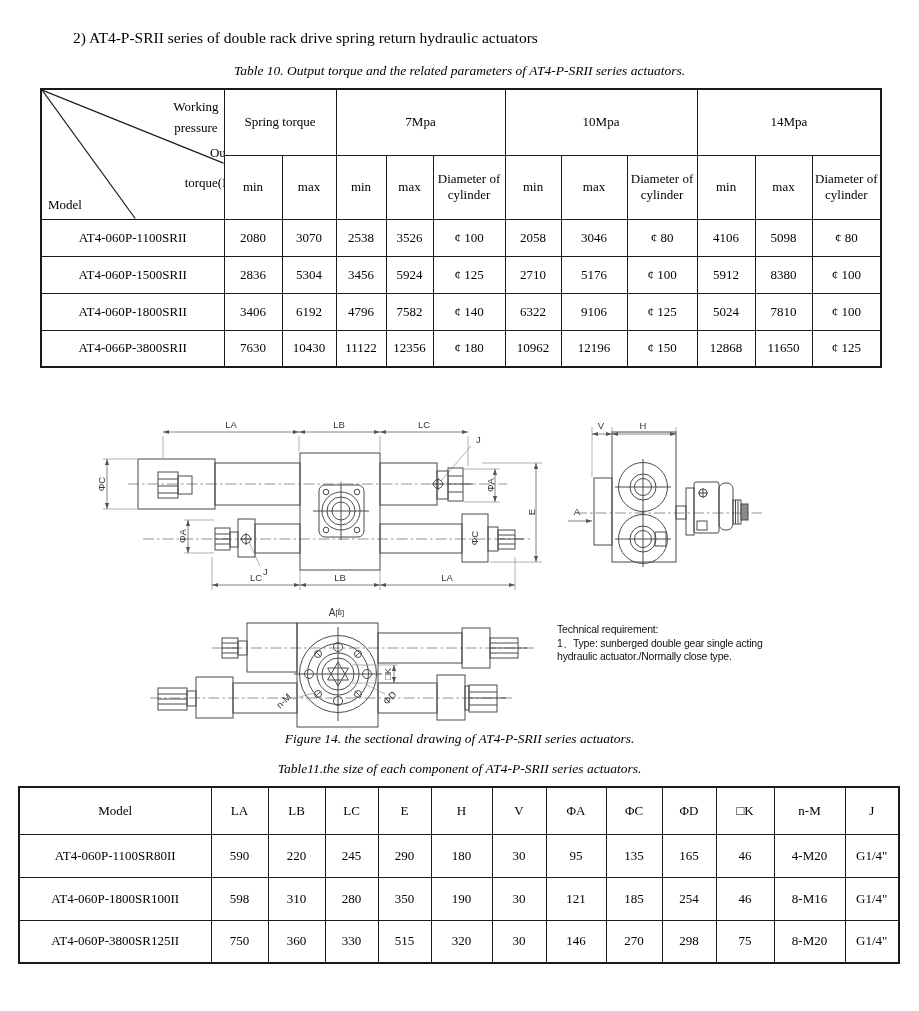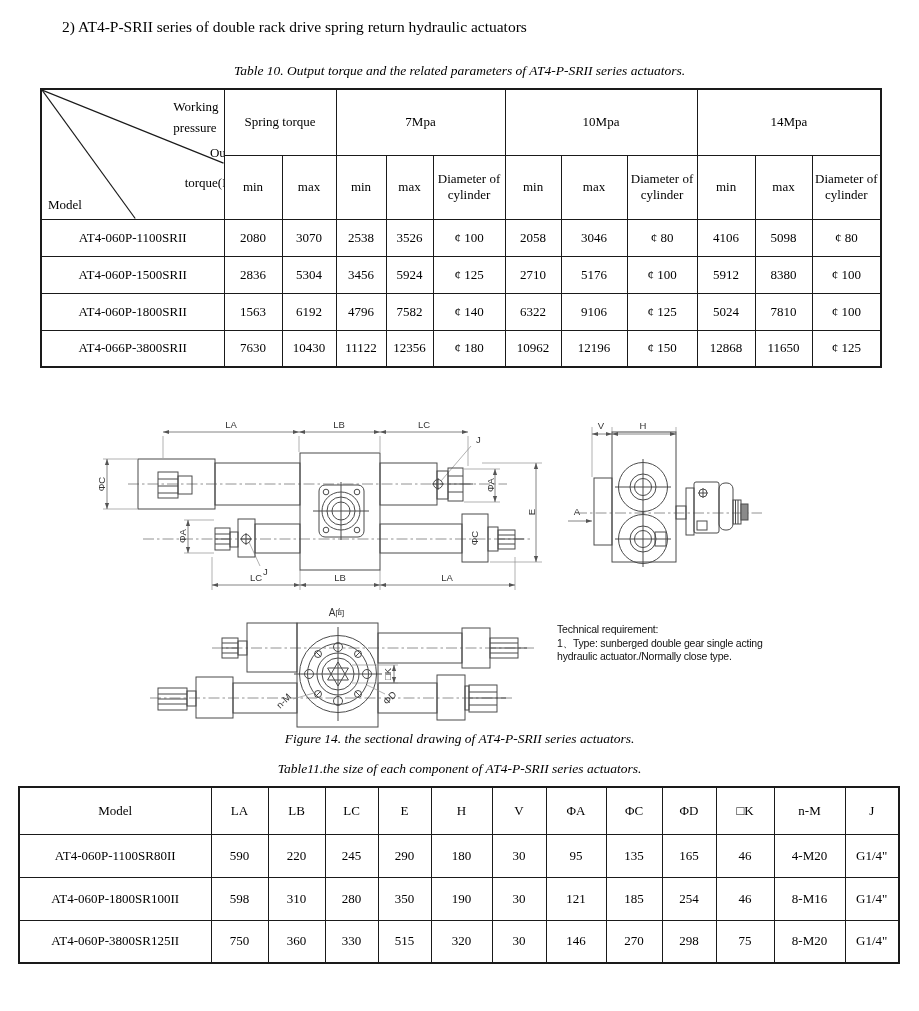--- a/index.html
+++ b/index.html
@@ -1,31 +1,31 @@
 <!DOCTYPE html>
 <html><head>
 <meta charset="utf-8">
 <style>
   html,body{margin:0;padding:0;background:#fff;}
   .page{position:relative;width:919px;height:1011px;background:#fff;overflow:hidden;
         font-family:"Liberation Serif","DejaVu Serif",serif;color:#000;}
-  .heading{position:absolute;left:57px;top:13px;font-size:15.5px;font-weight:normal;margin:5px;}
+  .heading{position:absolute;left:57px;top:13px;font-size:15.5px;font-weight:normal;margin:16px;}
   .cap{position:absolute;left:0;width:100%;text-align:center;font-style:italic;font-size:13.5px;}
   #t10cap{top:63px;}
   #figcap{top:731px;}
   #t11cap{top:761px;}
   table{border-collapse:collapse;position:absolute;table-layout:fixed;background:#fff;}
   td{border:1px solid #1a1a1a;text-align:center;vertical-align:middle;font-size:13px;padding:0 1px;overflow:hidden;}
   .t10{left:40px;top:88px;width:840px;border:2px solid #1a1a1a;}
   .t10 tr.h1{height:66px;} .t10 tr.h2{height:64px;margin-top:8px;} .t10 tr.d{height:37px;}
   .t11{left:18px;top:786px;width:880px;border:2px solid #1a1a1a;}
   .t11 tr.h{height:47px;} .t11 tr.d{height:43px;}
   td.corner{position:relative;padding:0;}
   .corner svg{position:absolute;left:0;top:0;width:100%;height:100%;}
-  .c-top{position:absolute;top:6px;right:5px;text-align:left;line-height:21px;}
+  .c-top{position:absolute;top:6px;right:5px;text-align:center;line-height:21px;}
   .c-mid{position:absolute;top:48px;left:92px;width:112px;text-align:right;line-height:30px;}
   .c-bot{position:absolute;bottom:6px;left:6px;}
   .draw{position:absolute;left:0;top:405px;}
   .ol{fill:none;stroke:#4b4b4b;stroke-width:1;}
   .thin{fill:none;stroke:#8f8f8f;stroke-width:0.7;}
   .dim{fill:none;stroke:#666;stroke-width:0.8;}
   .cl{fill:none;stroke:#777;stroke-width:0.8;stroke-dasharray:11 3 2.5 3;}
   .dl{font-family:"Liberation Sans","DejaVu Sans",sans-serif;font-size:9.5px;fill:#333;}
   .technote{position:absolute;left:557px;top:623px;font-family:"Liberation Sans","DejaVu Sans",sans-serif;
             font-size:10.5px;line-height:13.5px;color:#111;letter-spacing:-0.2px;}
@@ -112,21 +112,21 @@
       <td>¢ 125</td>
       <td>2710</td>
       <td>5176</td>
       <td>¢ 100</td>
       <td>5912</td>
       <td>8380</td>
       <td>¢ 100</td>
     </tr>
     <tr class="d">
       <td>AT4-060P-1800SRII</td>
-      <td>1563</td>
+      <td>3406</td>
       <td>6192</td>
       <td>4796</td>
       <td>7582</td>
       <td>¢ 140</td>
       <td>6322</td>
       <td>9106</td>
       <td>¢ 125</td>
       <td>5024</td>
       <td>7810</td>
       <td>¢ 100</td>

